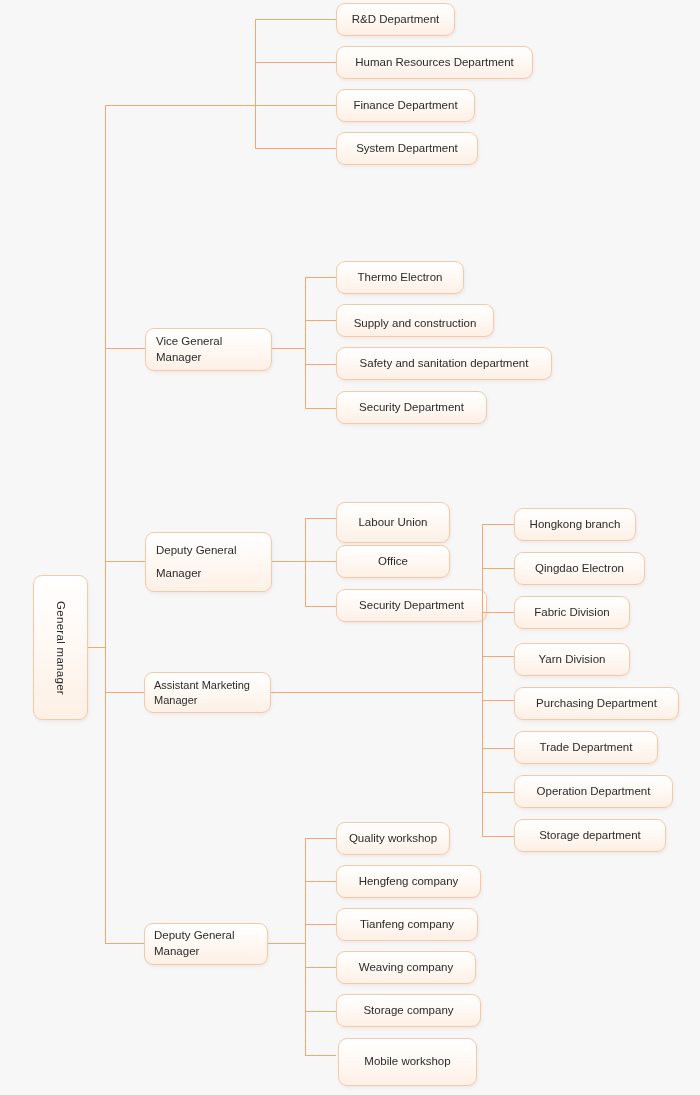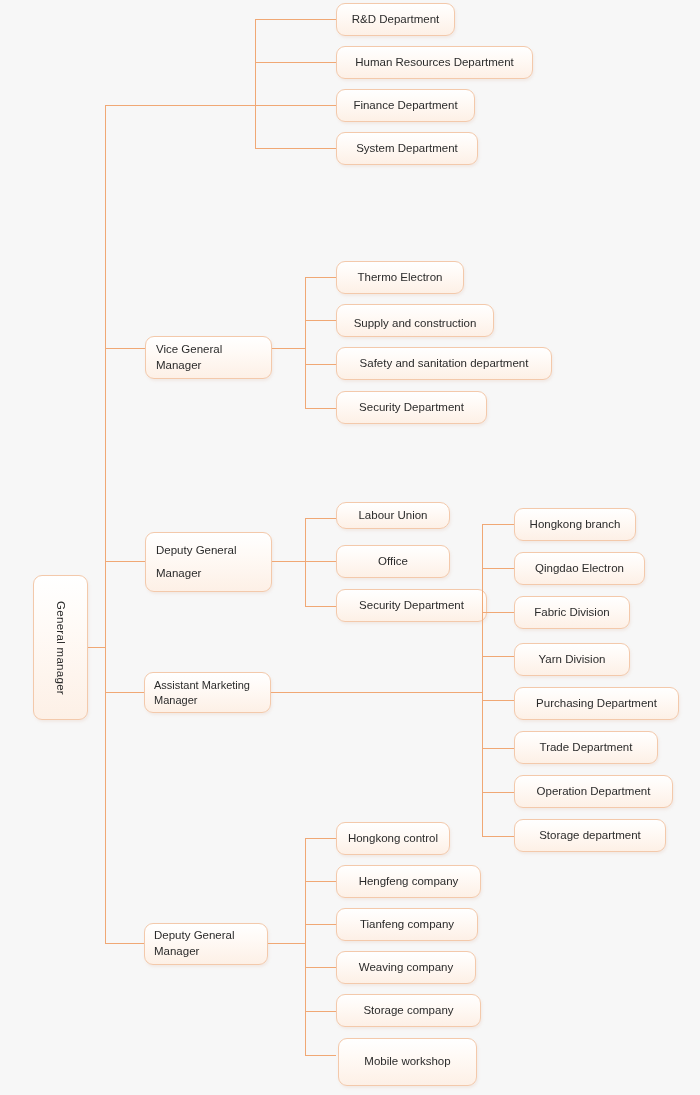--- a/index.html
+++ b/index.html
@@ -84,21 +84,21 @@
   </div>
   <div class="node" style="left:336px; top:89px; width:139px; height:33px;">
     <span>Finance Department</span>
   </div>
   <div class="node" style="left:336px; top:132px; width:142px; height:33px;">
     <span>System Department</span>
   </div>
 
   <div class="hline" style="left:105px; top:348px; width:41px;"></div>
 
-  <div class="node leftal" style="left:145px; top:328px; width:127px; height:43px; padding:0 10px;margin-top:8px;">
+  <div class="node leftal" style="left:145px; top:328px; width:127px; height:43px; padding:0 10px;">
     <span>
       <span>Vice General</span><br>
       <span>Manager</span>
     </span>
   </div>
 
   <div class="hline" style="left:272px; top:348px; width:34px;"></div>
   <div class="vline" style="left:305px; top:277px; height:131px;"></div>
 
   <div class="hline" style="left:305px; top:277px; width:31px;"></div>
@@ -128,21 +128,21 @@
     </span>
   </div>
 
   <div class="hline" style="left:272px; top:561px; width:34px;"></div>
   <div class="vline" style="left:305px; top:518px; height:88px;"></div>
 
   <div class="hline" style="left:305px; top:518px; width:31px;"></div>
   <div class="hline" style="left:305px; top:561px; width:31px;"></div>
   <div class="hline" style="left:305px; top:606px; width:31px;"></div>
 
-  <div class="node" style="left:336px; top:502px; width:114px; height:27px;border-radius:10px;">
+  <div class="node" style="left:336px; top:502px; width:114px; height:41px;">
     <span>Labour Union</span>
   </div>
   <div class="node" style="left:336px; top:545px; width:114px; height:33px;">
     <span>Office</span>
   </div>
   <div class="node" style="left:336px; top:589px; width:151px; height:33px;">
     <span>Security Department</span>
   </div>
 
   <div class="hline" style="left:105px; top:692px; width:40px;"></div>
@@ -204,21 +204,21 @@
   <div class="vline" style="left:305px; top:838px; height:217px;"></div>
 
   <div class="hline" style="left:305px; top:838px; width:31px;"></div>
   <div class="hline" style="left:305px; top:881px; width:31px;"></div>
   <div class="hline" style="left:305px; top:924px; width:31px;"></div>
   <div class="hline" style="left:305px; top:967px; width:31px;"></div>
   <div class="hline" style="left:305px; top:1011px; width:31px;"></div>
   <div class="hline" style="left:305px; top:1055px; width:31px;"></div>
 
   <div class="node" style="left:336px; top:822px; width:114px; height:33px;">
-    <span>Hongkong control</span>
+    <span>Quality workshop</span>
   </div>
   <div class="node" style="left:336px; top:865px; width:145px; height:33px;">
     <span>Hengfeng company</span>
   </div>
   <div class="node" style="left:336px; top:908px; width:142px; height:33px;">
     <span>Tianfeng company</span>
   </div>
   <div class="node" style="left:336px; top:951px; width:140px; height:33px;">
     <span>Weaving company</span>
   </div>

